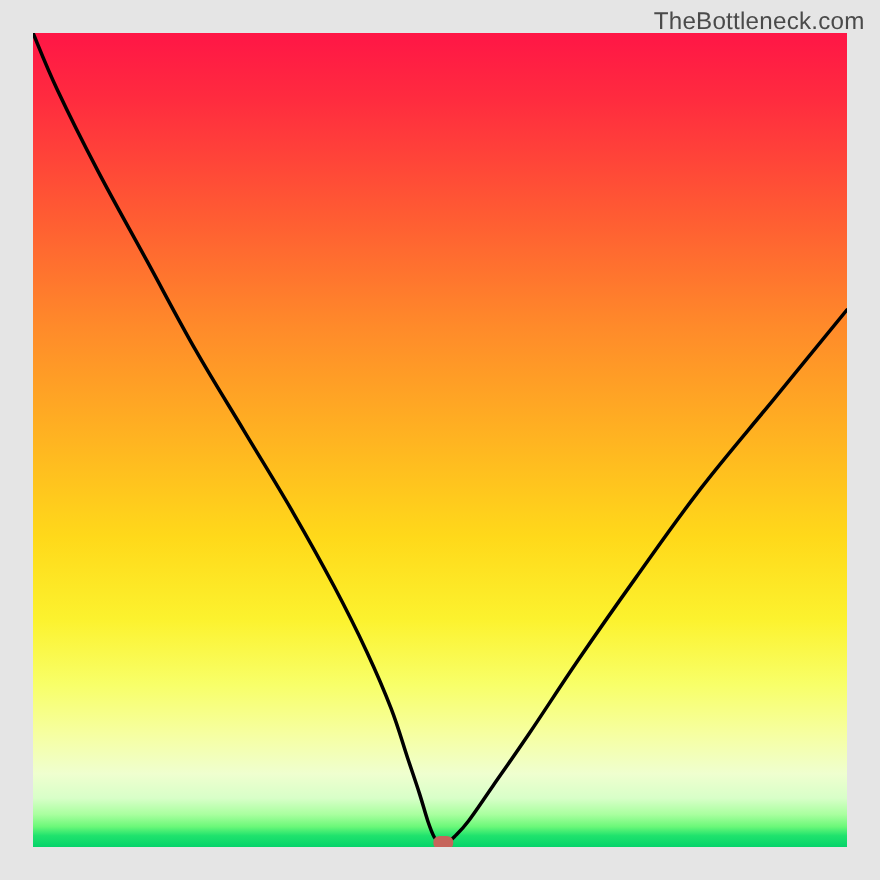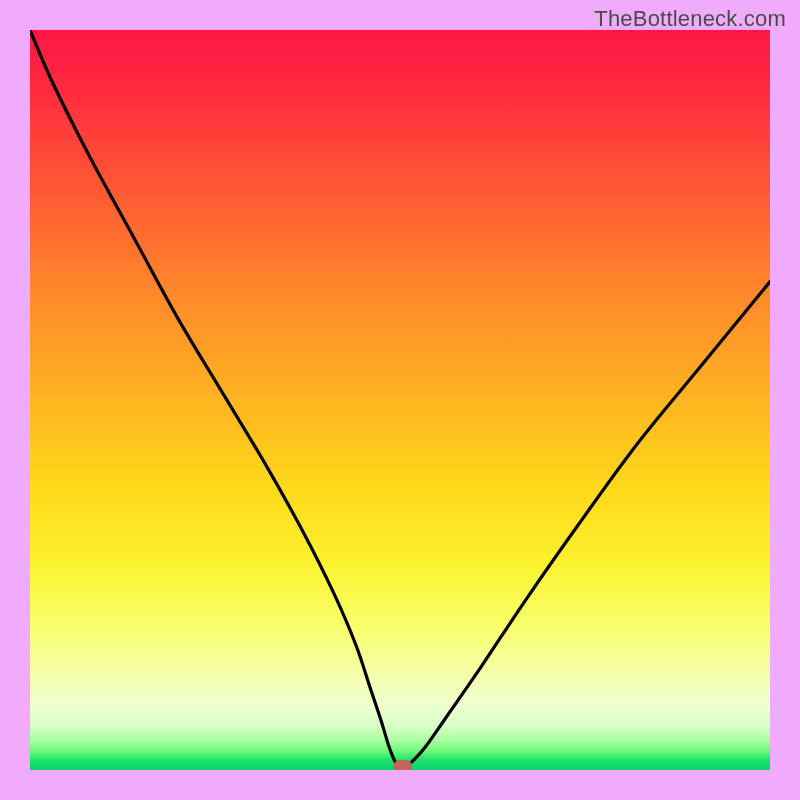--- a/index.html
+++ b/index.html
@@ -8,21 +8,21 @@
     width: 800px;
     height: 800px;
     overflow: hidden;
     background: #000;
     font-family: Arial, Helvetica, sans-serif;
   }
   .frame {
     position: relative;
     width: 800px;
     height: 800px;
-    background: #f0abfc;
+    background: #e5e5e5;
   }
   .watermark {
     position: absolute;
     top: 6px;
     right: 14px;
     color: #4a4a4a;
     font-size: 22px;
     font-weight: 500;
     letter-spacing: 0.2px;
     user-select: none;

